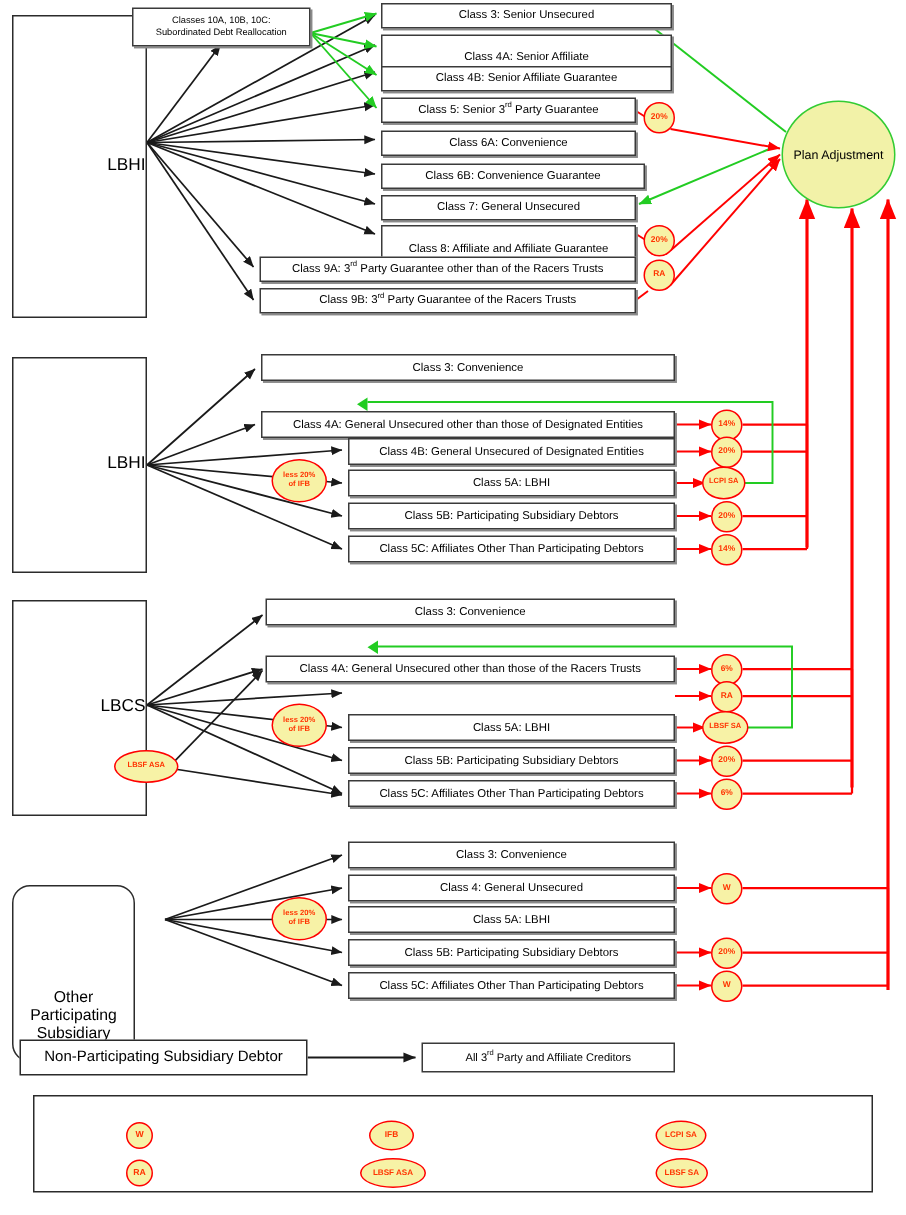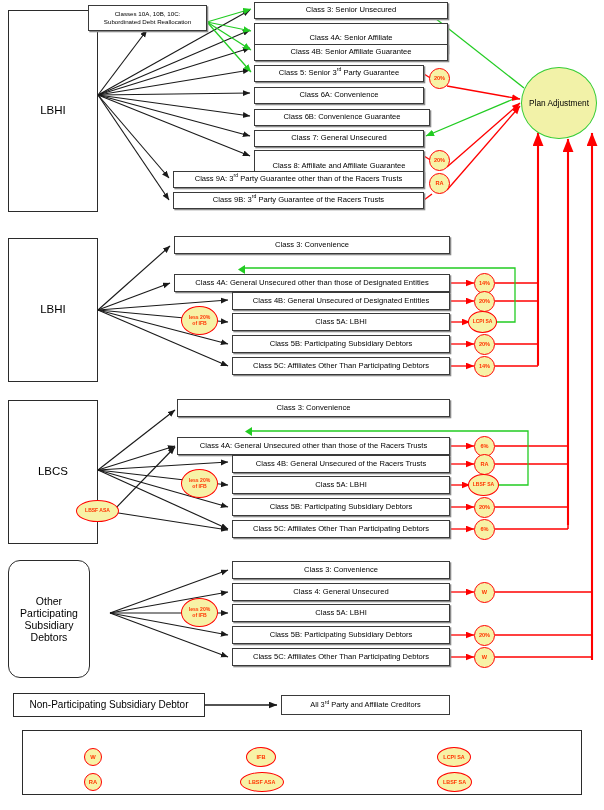--- a/index.html
+++ b/index.html
@@ -33,20 +33,21 @@
     justify-content: center;
     text-align: center;
     color: #000;
     line-height: 1.15;
     z-index: 3;
   }
   .entity {
     font-size: 11.5px;
     border: 1.3px solid #2b2b2b;
     box-shadow: none;
+    justify-content: flex-end;
   }
   .classbox {
     font-size: 7.6px;
     padding: 0 3px;
     white-space: nowrap;
   }
   .notebox {
     font-size: 6.2px;
     line-height: 1.3;
     padding: 2px 3px;
@@ -380,23 +381,20 @@
   <div class="box entity" style="left:8px; top:400px; width:90px; height:144px;">
     <span>LBCS</span>
   </div>
 
   <div class="box classbox" style="left:177px; top:399px; width:273px; height:18px;">
     <span>Class 3:  Convenience</span>
   </div>
   <div class="box classbox" style="left:177px; top:437px; width:273px; height:18px;">
     <span>Class 4A:  General Unsecured other than those of the Racers Trusts</span>
   </div>
-  <div class="box classbox" style="left:232px; top:455px; width:218px; height:18px;">
-    <span>Class 4B:  General Unsecured of the Racers Trusts</span>
-  </div>
   <div class="box classbox" style="left:232px; top:476px; width:218px; height:18px;">
     <span>Class 5A:  LBHI</span>
   </div>
   <div class="box classbox" style="left:232px; top:498px; width:218px; height:18px;">
     <span>Class 5B:  Participating Subsidiary Debtors</span>
   </div>
   <div class="box classbox" style="left:232px; top:520px; width:218px; height:18px;">
     <span>Class 5C:  Affiliates Other Than Participating Debtors</span>
   </div>
 
@@ -418,21 +416,21 @@
   <div class="bubble xs" style="left:468px; top:474px; width:31px; height:22px;">
     <span>LBSF SA</span>
   </div>
   <div class="bubble sm" style="left:474px; top:497px; width:21px; height:21px;">
     <span>20%</span>
   </div>
   <div class="bubble sm" style="left:474px; top:519px; width:21px; height:21px;">
     <span>6%</span>
   </div>
 
-  <div class="box entity" style="left:8px; top:560px; width:82px; height:118px; flex-direction:column; font-size:10.5px;border-radius:12px;">
+  <div class="box entity" style="left:8px; top:590px; width:82px; height:118px; flex-direction:column; font-size:10.5px;border-radius:12px;">
     <span>Other</span>
     <span>Participating</span>
     <span>Subsidiary</span>
     <span>Debtors</span>
   </div>
 
   <div class="box classbox" style="left:232px; top:561px; width:218px; height:18px;">
     <span>Class 3:  Convenience</span>
   </div>
   <div class="box classbox" style="left:232px; top:583px; width:218px; height:18px;">

